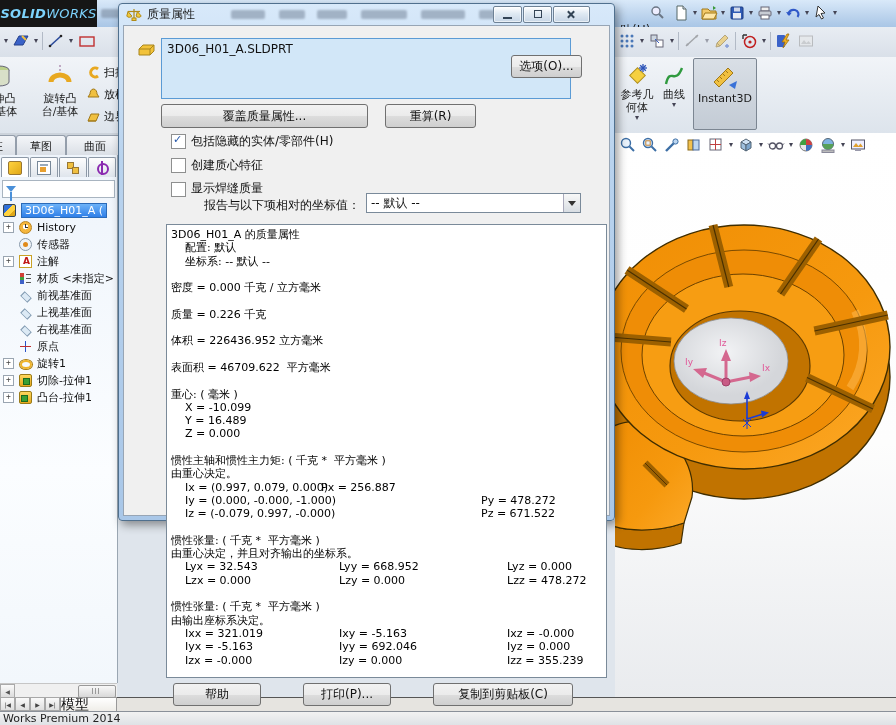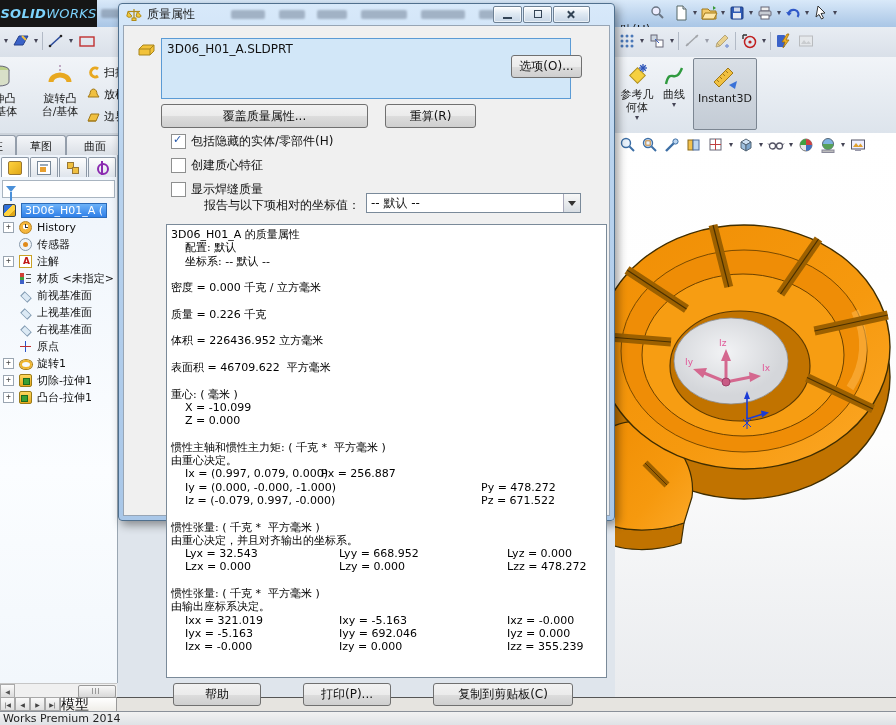--- a/index.html
+++ b/index.html
@@ -576,21 +576,21 @@
 
       <div id="chk-rows">
           <div class="chkrow" style="top: 107px;">
       <span class="chk checked"></span>
       <span>包括隐藏的实体/零部件(H)</span>
     </div>
           <div class="chkrow" style="top: 131px;">
       <span class="chk"></span>
       <span>创建质心特征</span>
     </div>
-          <div class="chkrow" style="top: 155px;">
+          <div class="chkrow" style="top: 155px; align-items: flex-end;">
       <span class="chk"></span>
       <span>显示焊缝质量</span>
     </div>
         </div>
 
       <div class="abs" style="left:80px;top:171px;font-size:12px">报告与以下项相对的坐标值：</div>
       <div class="dropdown">
         <span class="dd-text">-- 默认 --</span>
         <span class="dd-btn"></span>
       </div>
@@ -603,20 +603,21 @@
           <div class="rline">密度 = 0.000 千克 / 立方毫米</div>
           <div class="rline">&nbsp;</div>
           <div class="rline">质量 = 0.226 千克</div>
           <div class="rline">&nbsp;</div>
           <div class="rline">体积 = 226436.952 立方毫米</div>
           <div class="rline">&nbsp;</div>
           <div class="rline">表面积 = 46709.622  平方毫米</div>
           <div class="rline">&nbsp;</div>
           <div class="rline">重心: ( 毫米 )</div>
           <div class="rline">    X = -10.099</div>
+          <div class="rline">    Y = 16.489</div>
           <div class="rline">    Z = 0.000</div>
           <div class="rline">&nbsp;</div>
           <div class="rline">惯性主轴和惯性主力矩: ( 千克 *  平方毫米 )</div>
           <div class="rline">由重心决定。</div>
           <div class="rline"><span style="width: 150px;">    Ix = (0.997, 0.079, 0.000)</span><span>Px = 256.887</span></div>
           <div class="rline"><span style="width: 310px;">    Iy = (0.000, -0.000, -1.000)</span><span>Py = 478.272</span></div>
           <div class="rline"><span style="width: 310px;">    Iz = (-0.079, 0.997, -0.000)</span><span>Pz = 671.522</span></div>
           <div class="rline">&nbsp;</div>
           <div class="rline">惯性张量: ( 千克 *  平方毫米 )</div>
           <div class="rline">由重心决定，并且对齐输出的坐标系。</div>

